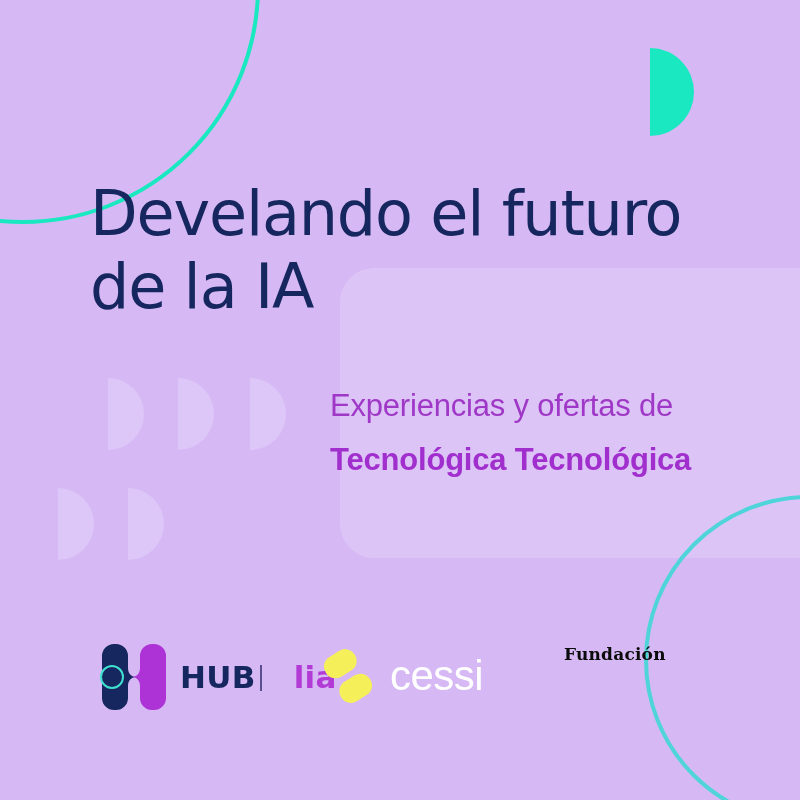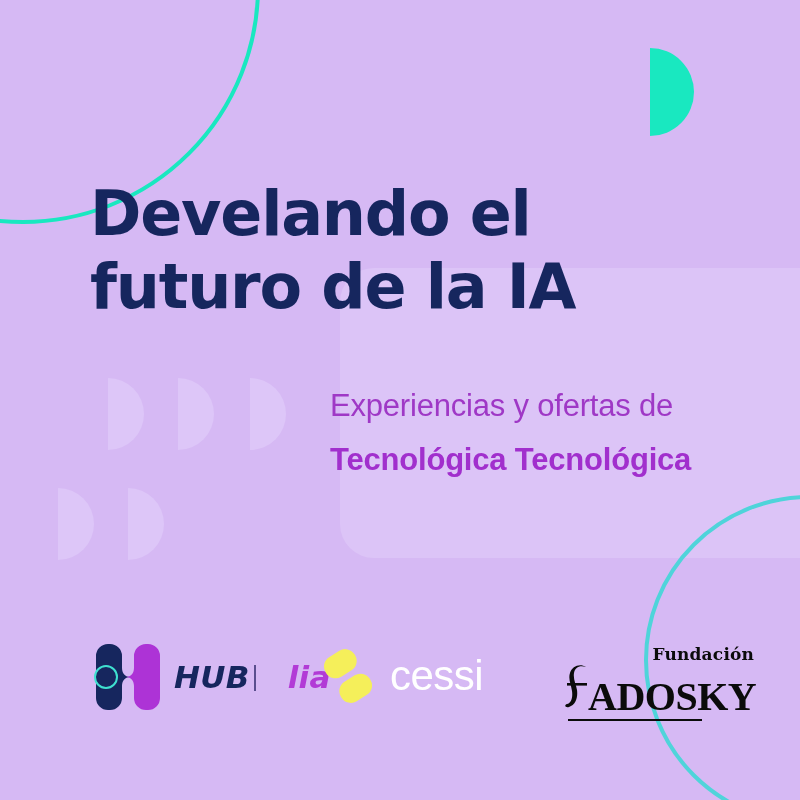--- a/index.html
+++ b/index.html
@@ -73,21 +73,21 @@
 
   
   .headline {
     position: absolute;
     left: 90px;
     top: 178px;
     width: 640px;
     margin: 0;
     color: #16265e;
     font-family: "DejaVu Sans", sans-serif;
-    font-weight: 700;
+    font-weight: 400;
     font-size: 62px;
     line-height: 1.17;
     letter-spacing: -1.2px;
   }
 
   .subtitle-block {
     position: absolute;
     left: 330px;
     top: 388px;
     width: 420px;
@@ -115,21 +115,21 @@
   .logo-strip {
     position: absolute;
     left: 0;
     top: 636px;
     width: 800px;
     height: 86px;
   }
   .logo { position: absolute; display: flex; align-items: center; }
 
   
-  .logo-hublia { left: 92px; top: 8px; font-style: italic; }
+  .logo-hublia { left: 98px; top: 8px; }
   .hublia-mark { position: relative; width: 72px; height: 66px; margin-right: 10px; }
   .hublia-text {
     font-family: "DejaVu Sans", sans-serif;
     font-weight: 700;
     font-size: 31px;
     letter-spacing: 0.3px;
     display: flex;
     align-items: baseline;
   }
   .hublia-hub { color: #16265e; }
@@ -250,29 +250,16 @@
             <rect x="9" y="2" width="34" height="23" rx="11" fill="#f5ef5a"></rect>
             <rect x="9" y="31" width="34" height="23" rx="11" fill="#f5ef5a"></rect>
           </g>
         </svg>
       </div>
       <div class="cessi-text">cessi</div>
     </div>
 
     <div class="logo logo-sadosky">
       <div class="sadosky-top">Fundación</div>
-      <div class="sadosky-main">
-        <div class="sadosky-swash">
-          <svg width="26" height="46" viewBox="0 0 26 46" aria-hidden="true">
-            <path d="M22 3 C16 1 11 3 10 9 C9 15 12 20 13 26
-                     C14 33 12 41 5 43 C1 44 0 41 3 40
-                     C7 39 9 34 8 27 C7 20 4 15 6 9
-                     C8 2 16 -1 22 3 Z" fill="#0b0b0b"></path>
-            <rect x="3" y="19" width="20" height="2.6" fill="#0b0b0b"></rect>
-          </svg>
-        </div>
-        <div class="sadosky-word">ADOSKY</div>
-        <div class="sadosky-rule"></div>
-      </div>
     </div>
 
   </div>
 </div>
 
 </body></html>

